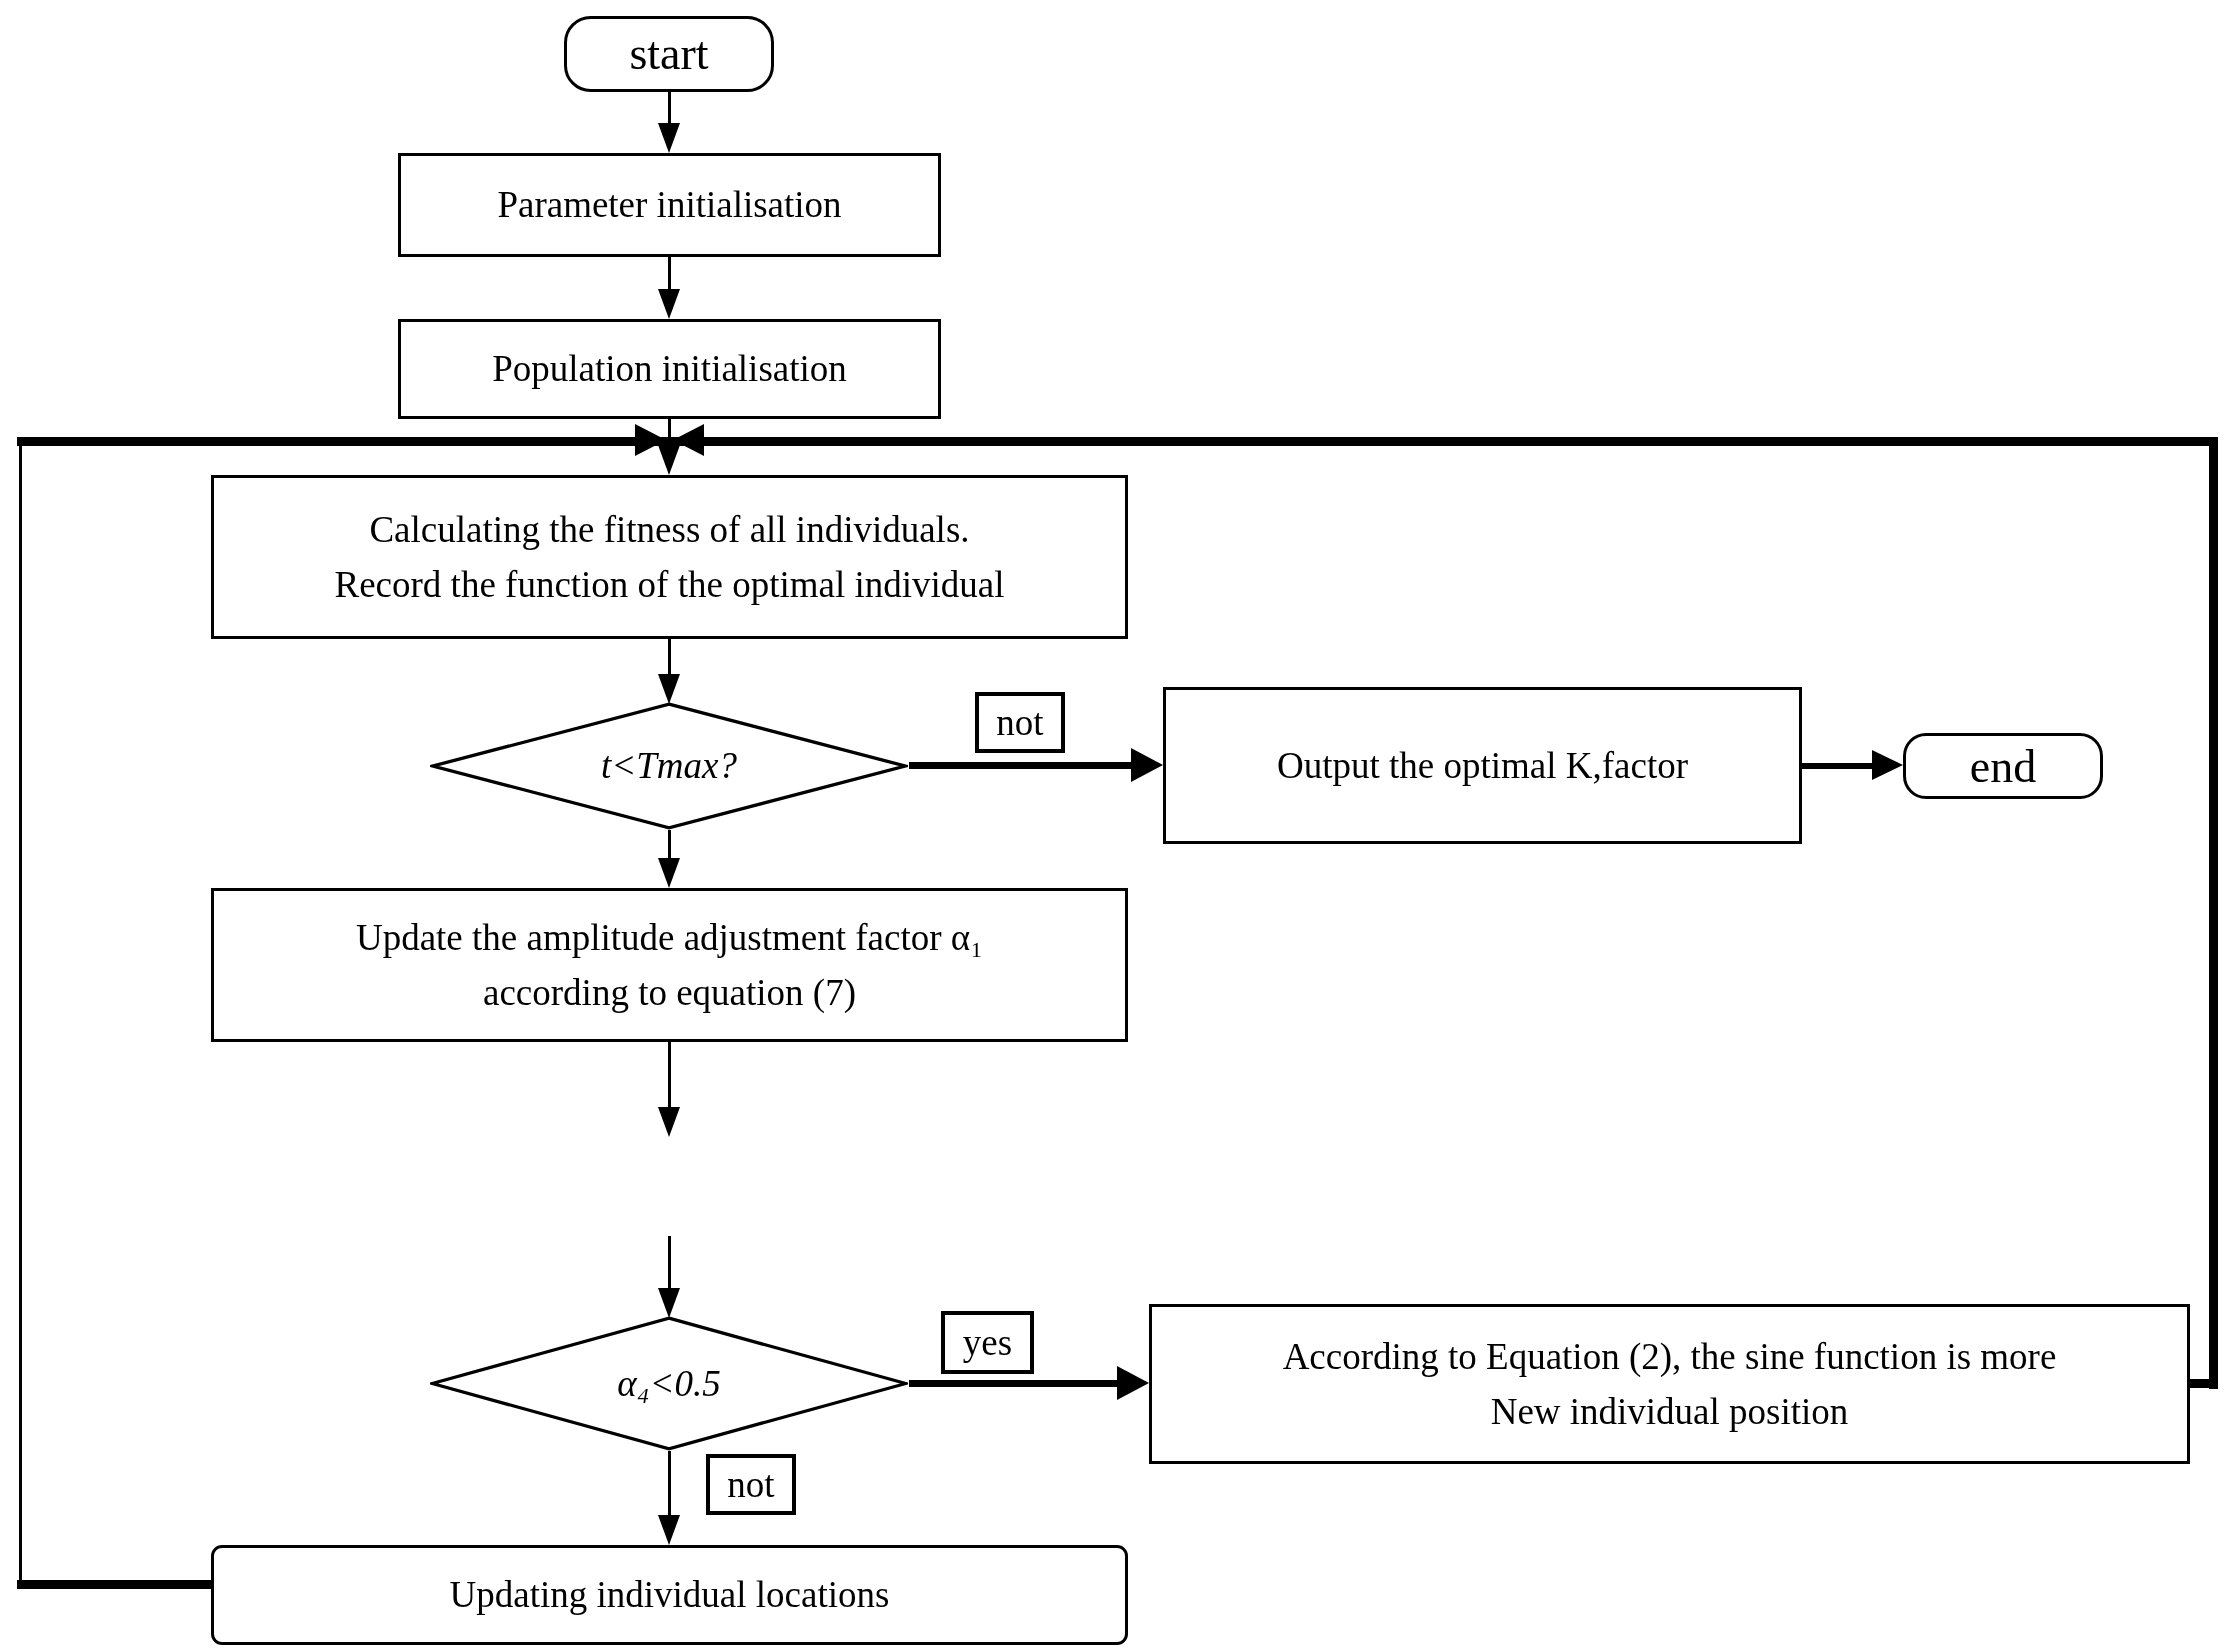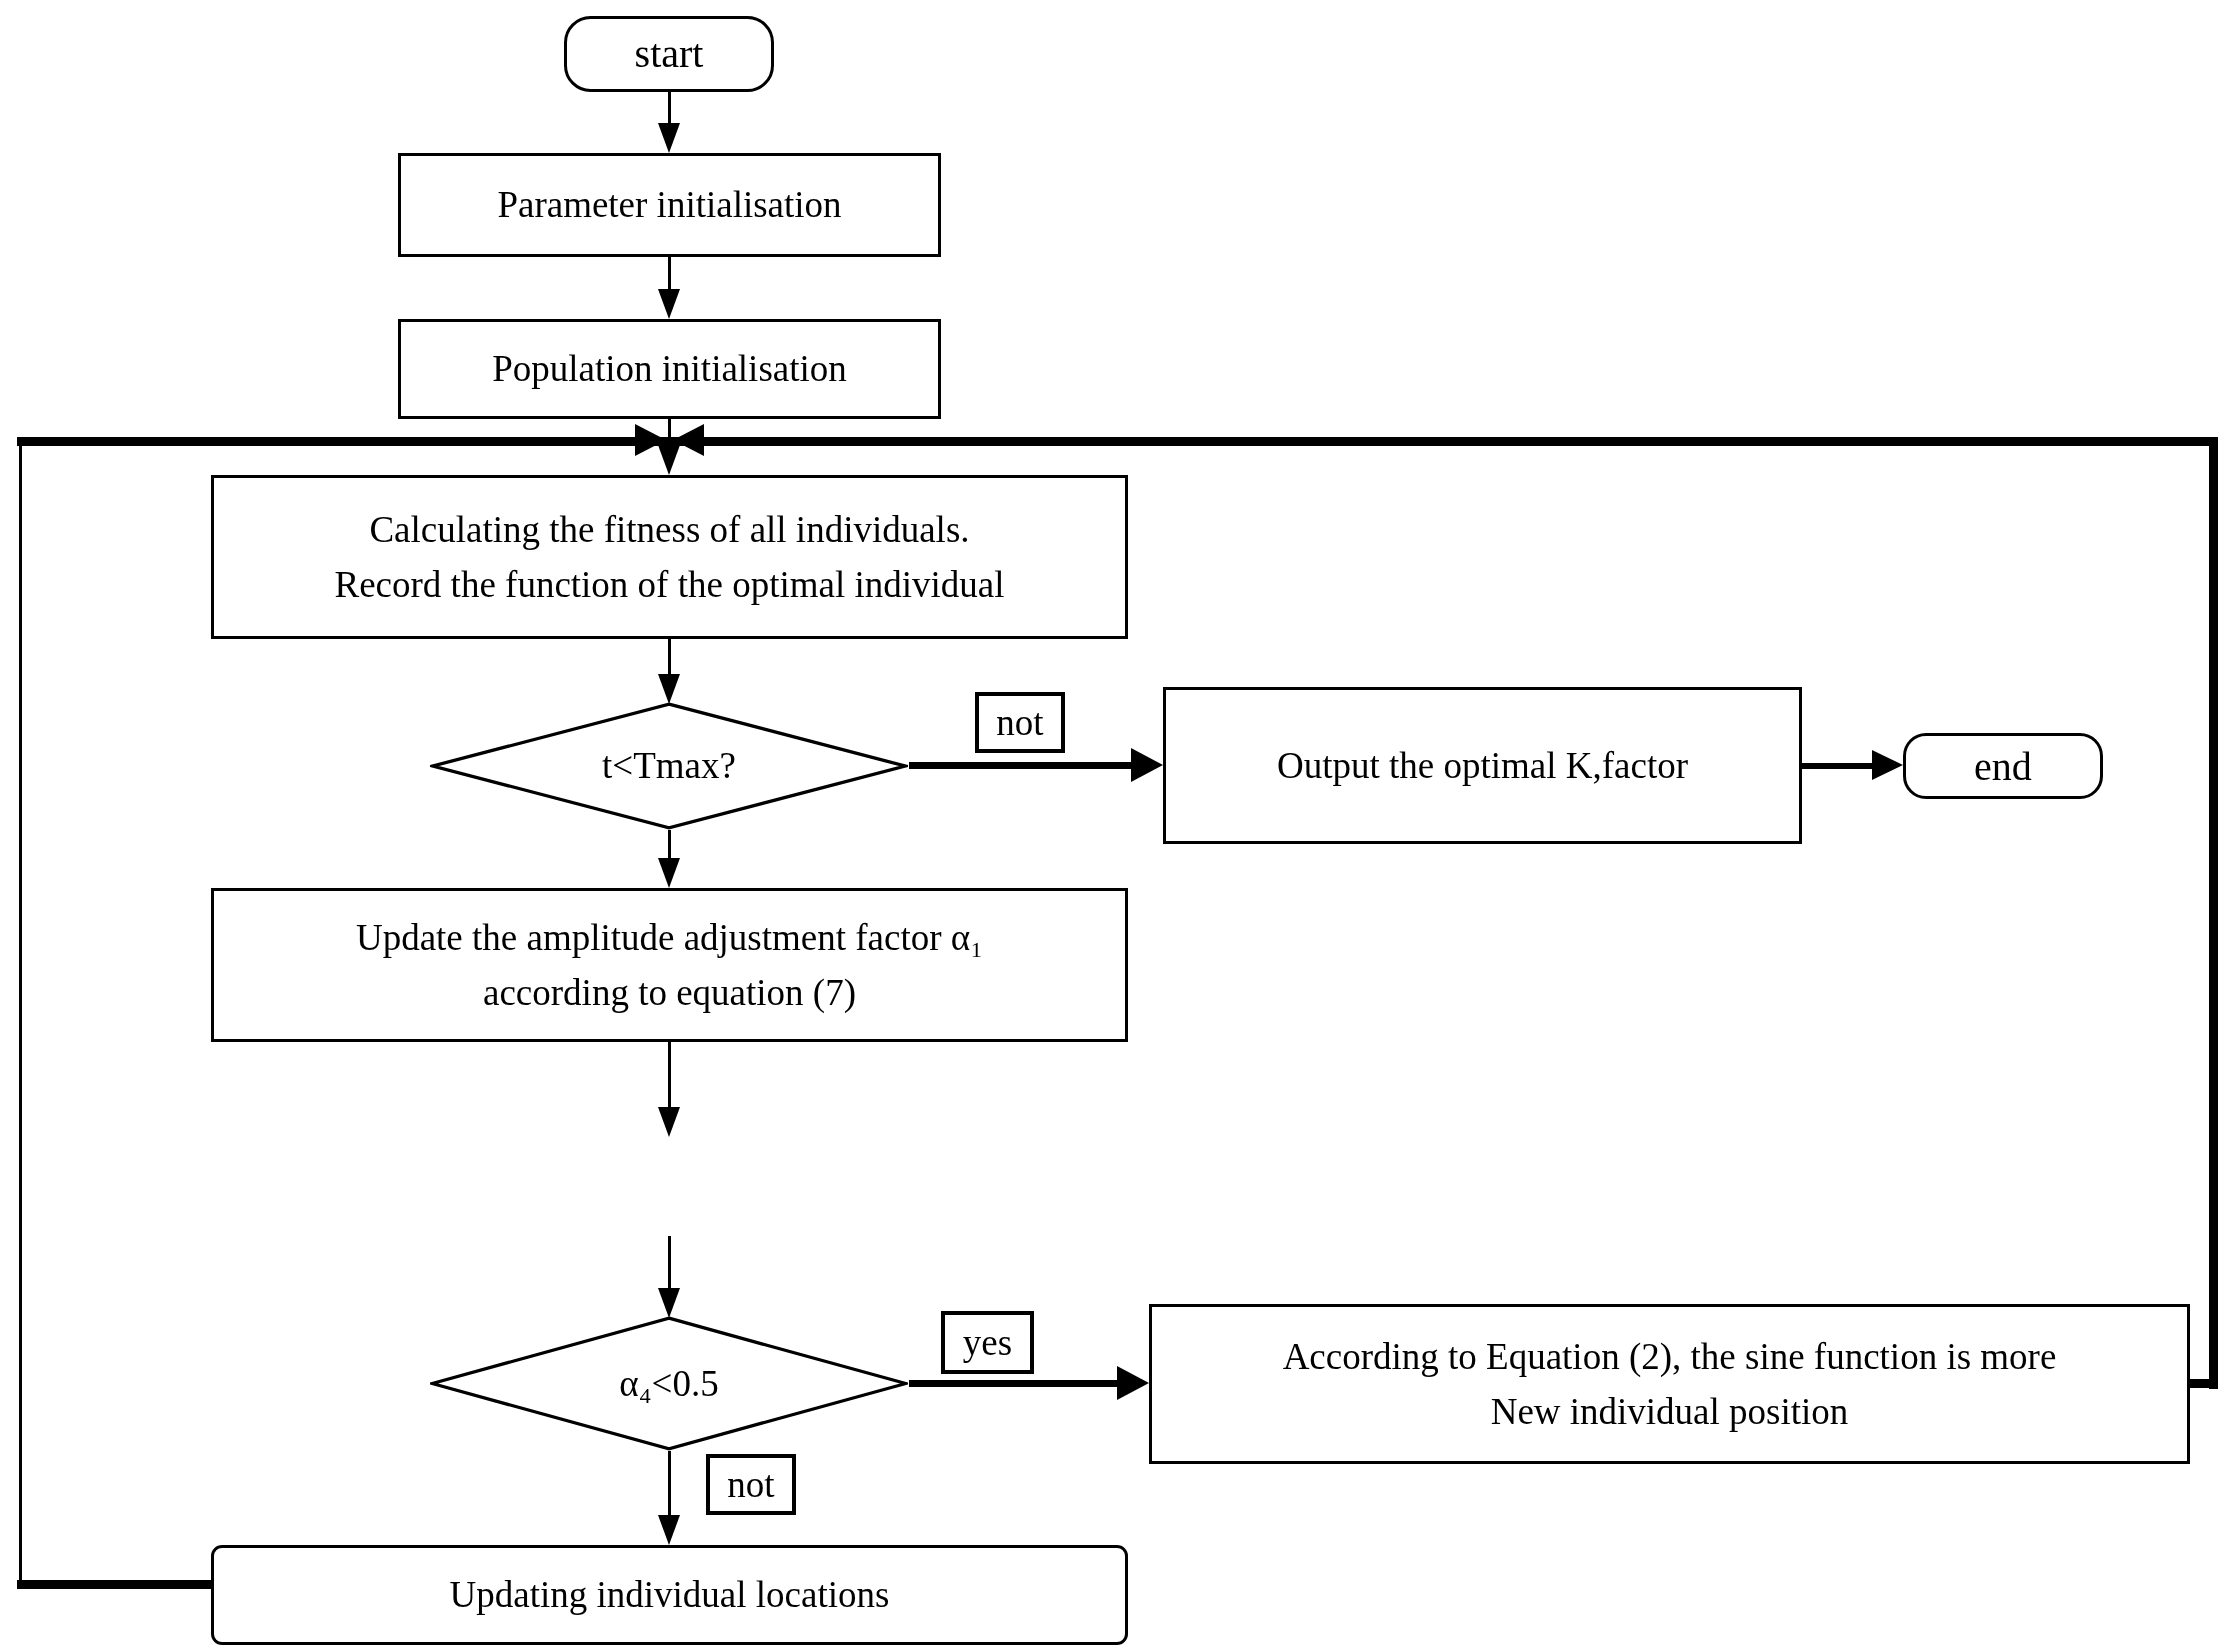--- a/index.html
+++ b/index.html
@@ -8,28 +8,28 @@
     font-family:"Liberation Serif","DejaVu Serif",serif;color:#000;
     overflow:hidden;
   }
   .node{
     position:absolute;box-sizing:border-box;background:#fff;
     border:3.3px solid #000;display:flex;align-items:center;justify-content:center;
     text-align:center;
   }
   .rounded{border-radius:26.6px;}
   .label-box{border-width:4.4px;}
-  .f-lg{font-size:40px;justify-content:center;}
+  .f-lg{font-size:46px;justify-content:center;}
   .f-md{font-size:37px;line-height:1.5;}
   .txt{white-space:pre-line;}
   .hline,.vline{position:absolute;background:#000;}
   .ah{position:absolute;width:0;height:0;}
   .diamond-wrap{position:absolute;}
   .diamond-wrap svg{display:block;width:100%;height:100%;}
-  .diamond-label{position:absolute;left:0;top:0;right:0;bottom:0;display:flex;align-items:center;justify-content:center;}
+  .diamond-label{position:absolute;left:0;top:0;right:0;bottom:0;display:flex;align-items:center;justify-content:center;font-style:italic;}
 </style>
 </head>
 <body>
 
 <div class="canvas">
 
   <div class="vline" style="left:668px;top:92px;width:3.3px;height:33px;"></div>
   <div class="ah" style="left:658px;top:123px;border-left:11.6px solid transparent;border-right:11.6px solid transparent;border-top:30px solid #000;"></div>
 
   <div class="vline" style="left:668px;top:257px;width:3.3px;height:34px;"></div>

